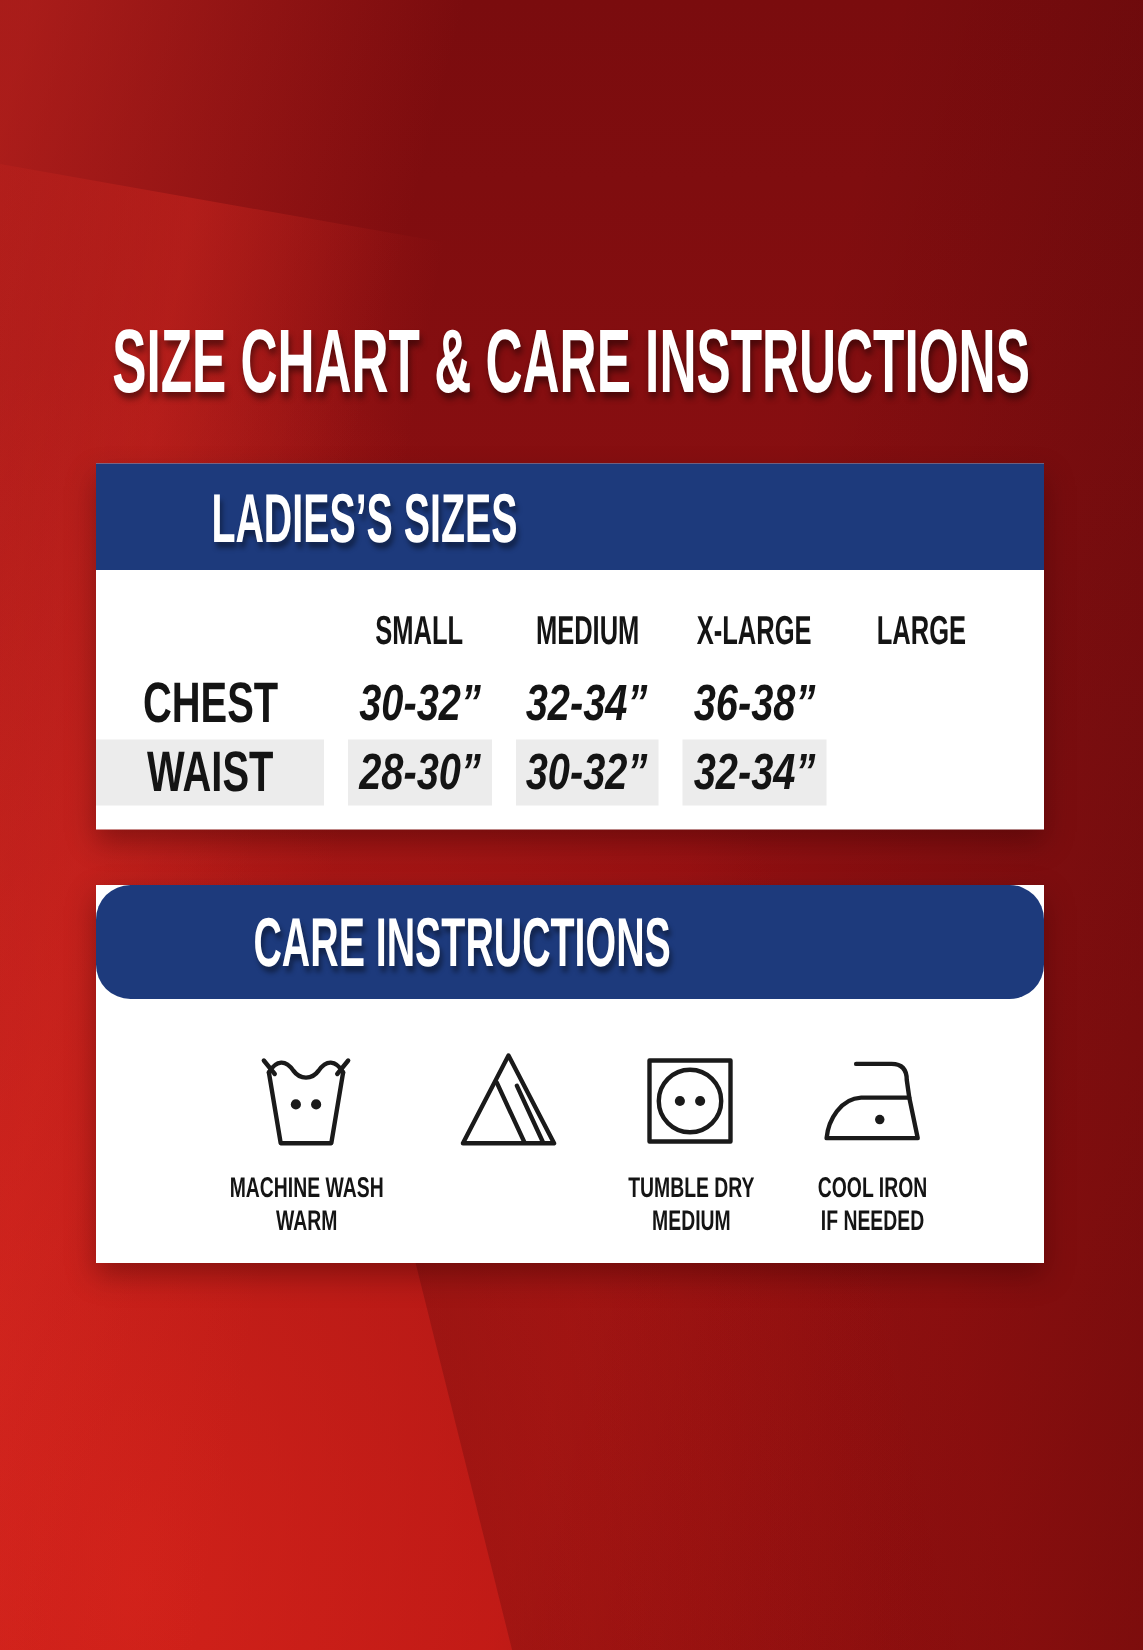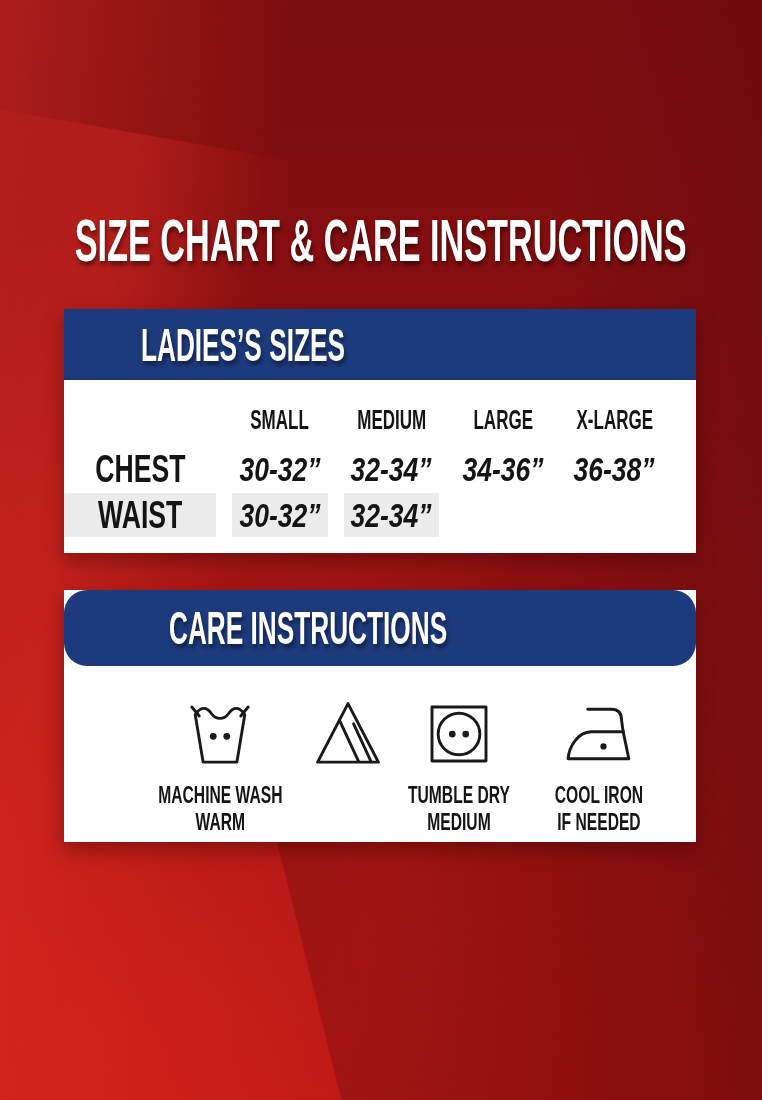--- a/index.html
+++ b/index.html
@@ -83,21 +83,21 @@
   .care-panel .panel-header{height:76px;border-radius:23px;}
   .care-grid{
     display:grid;grid-template-columns:repeat(4,1fr);
     padding:32px 55px 0 65px;
   }
   .care-item{display:flex;flex-direction:column;align-items:center;}
   .care-icon{width:72px;height:72px;flex:0 0 auto;}
   .care-icon .ln{fill:none;stroke:#1a1a1a;stroke-width:2.6;stroke-linecap:round;stroke-linejoin:round;}
   .care-icon .dot{fill:#1a1a1a;stroke:none;}
   .care-label{margin-top:12px;text-align:center;color:var(--text-dark);
-    font-size:23px;font-weight:700;line-height:1.16;}
+    font-size:19px;font-weight:700;line-height:1.16;}
   .care-line{display:block;transform:scaleX(.68);transform-origin:50% 50%;white-space:nowrap;}
 </style>
 </head>
 <body>
 
 <div class="page">
   <div class="streak streak-1"></div>
   <div class="streak streak-2"></div>
 
   <div class="title-wrap">
@@ -111,46 +111,46 @@
     <div class="size-table">
       <div class="st-row st-head">
         <div class="cell"></div>
         <div class="cell">
             <span class="colhead cx63">SMALL</span>
           </div>
         <div class="cell">
             <span class="colhead cx63">MEDIUM</span>
           </div>
         <div class="cell">
+            <span class="colhead cx63">X-LARGE</span>
+          </div>
+        <div class="cell">
             <span class="colhead cx63">LARGE</span>
           </div>
-        <div class="cell">
-            <span class="colhead cx63">X-LARGE</span>
-          </div>
       </div>
       <div class="st-row st-chest">
         <div class="cell">
             <span class="rowlabel cx70">CHEST</span>
           </div>
         <div class="cell">
             <span class="val cx78">30-32”</span>
           </div>
         <div class="cell">
             <span class="val cx78">32-34”</span>
           </div>
         <div class="cell">
-            <span class="val cx78">34-36”</span>
-          </div>
-        <div class="cell">
             <span class="val cx78">36-38”</span>
           </div>
       </div>
       <div class="st-row st-waist">
         <div class="cell">
             <span class="rowlabel cx70">WAIST</span>
+          </div>
+        <div class="cell">
+            <span class="val cx78">28-30”</span>
           </div>
         <div class="cell">
             <span class="val cx78">30-32”</span>
           </div>
         <div class="cell">
             <span class="val cx78">32-34”</span>
           </div>
       </div>
     </div>
   </section>

